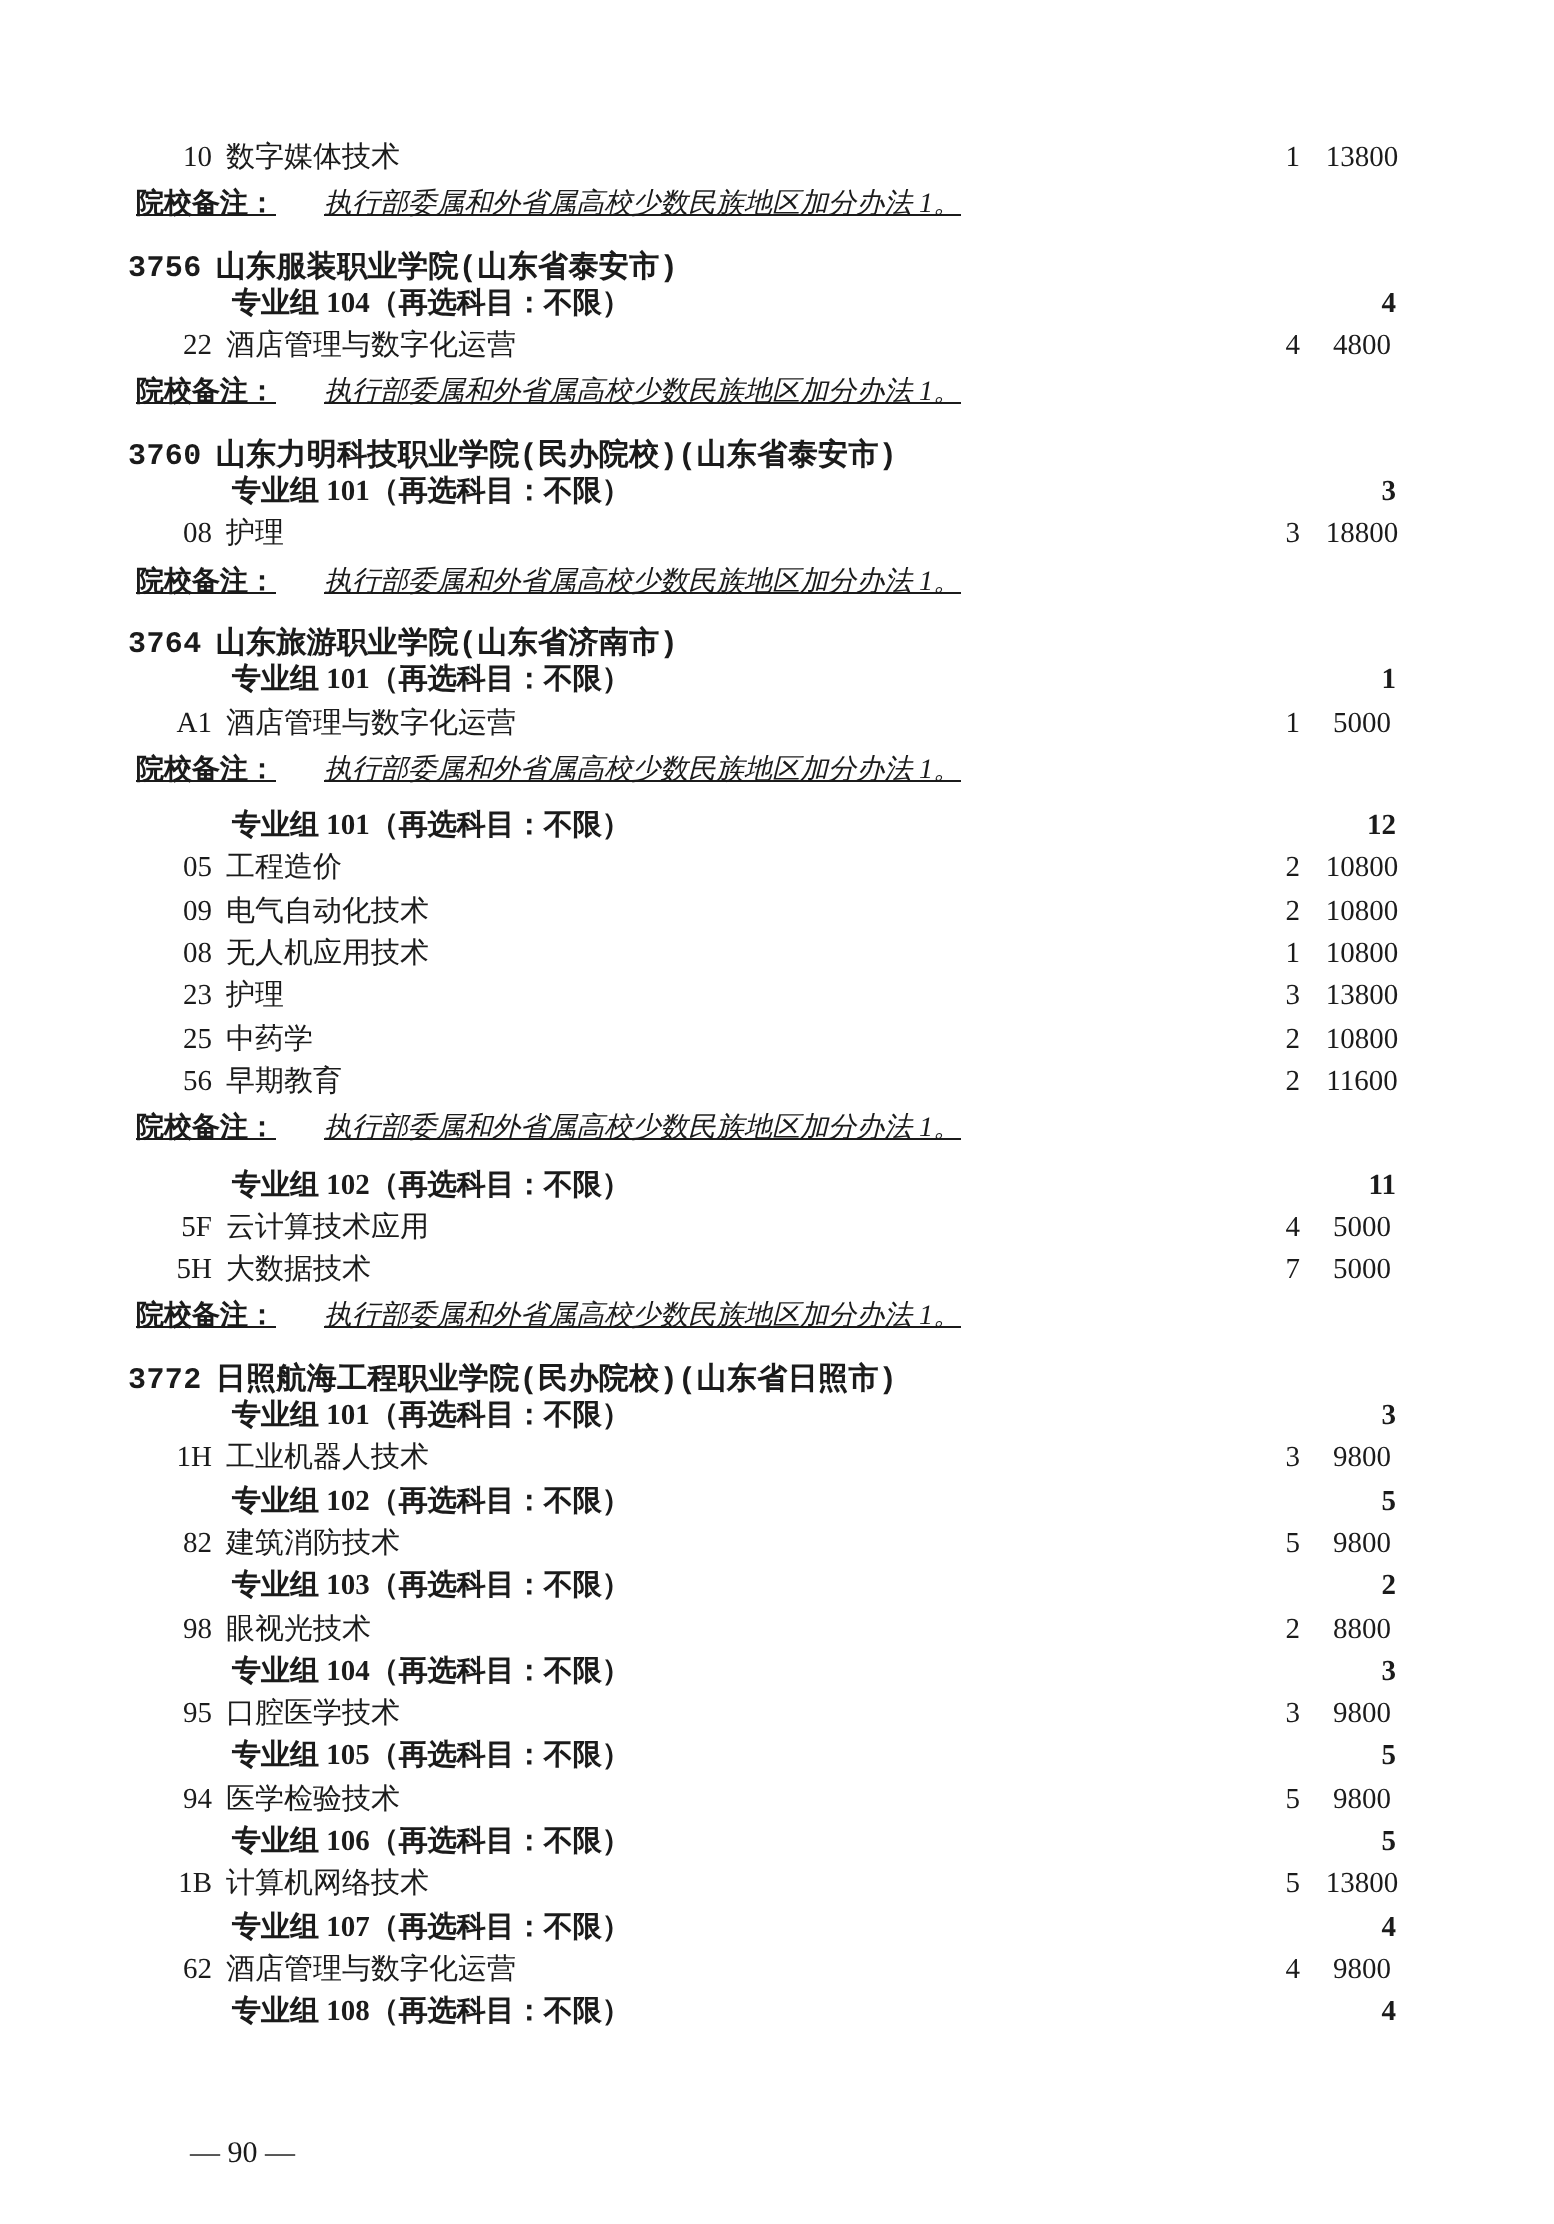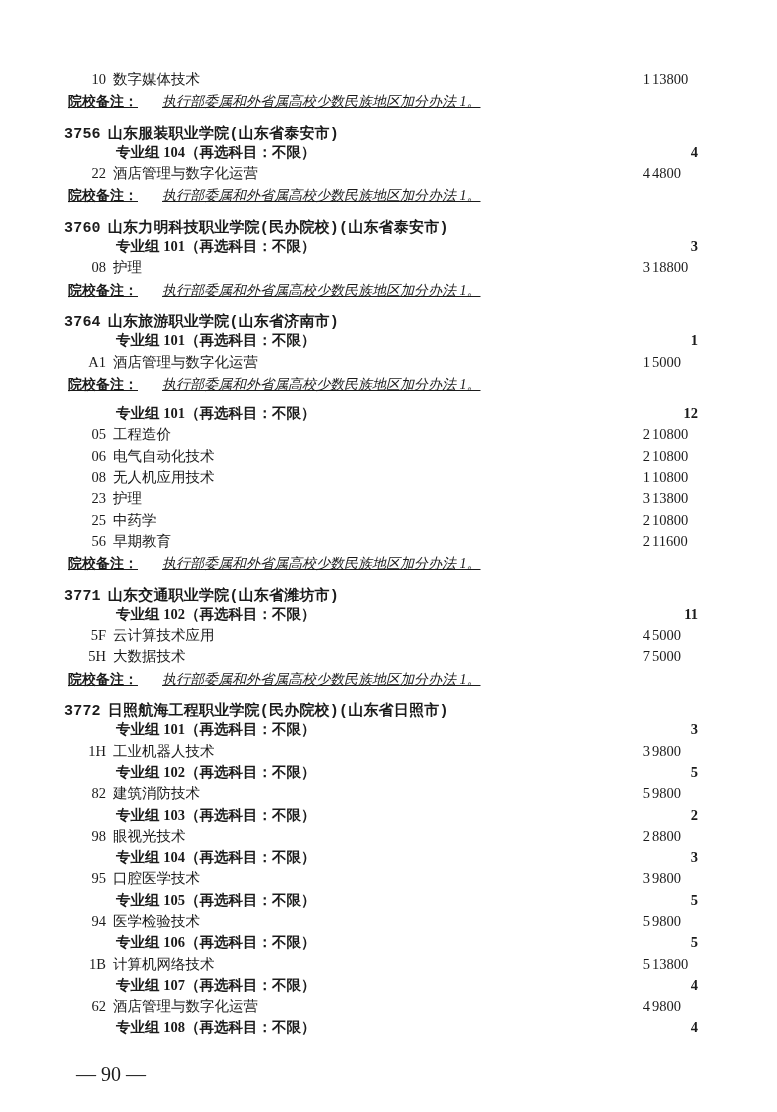--- a/index.html
+++ b/index.html
@@ -34,21 +34,21 @@
     white-space: nowrap;
     overflow: visible;
   }
   .row .num {
     flex: 0 0 44px;
     text-align: right;
     padding-right: 2px;
   }
   .row .fee {
     flex: 0 0 62px;
-    text-align: left;
+    text-align: center;
     padding-right: 4px;
   }
   
   .school {
     font-weight: bold;
     font-size: 15px;
     letter-spacing: 0.2px;
     padding-top: 3px;
     font-family: Liberation Mono, monospace;
   }
@@ -93,22 +93,22 @@
   .num, .fee {
     font-family: "Liberation Serif", "DejaVu Serif", serif;
     font-size: 14.5px;
   }
   .footer {
     position: absolute;
     left: 0;
     bottom: 26px;
     width: 777px;
     text-align: left;
-    padding-left: 76px;
-    font-size: 20px;
+    padding-left: 95px;
+    font-size: 15px;
     color: #1b1b1b;
   }
 </style>
 </head>
 <body>
 
 <div class="page">
   <div class="doc-body">
 
     <div class="row major">
@@ -187,21 +187,21 @@
       <span class="txt">专业组 101（再选科目：不限）</span>
       <span class="num">12</span>
       <span class="fee"></span>
     </div>
     <div class="row major">
       <span class="txt"><span class="mcode">05</span><span>工程造价</span></span>
       <span class="num">2</span>
       <span class="fee">10800</span>
     </div>
     <div class="row major">
-      <span class="txt"><span class="mcode">06</span><span>电气自动化技术</span></span>
+      <span class="txt"><span class="mcode">09</span><span>电气自动化技术</span></span>
       <span class="num">2</span>
       <span class="fee">10800</span>
     </div>
     <div class="row major">
       <span class="txt"><span class="mcode">08</span><span>无人机应用技术</span></span>
       <span class="num">1</span>
       <span class="fee">10800</span>
     </div>
     <div class="row major">
       <span class="txt"><span class="mcode">23</span><span>护理</span></span>
@@ -218,23 +218,20 @@
       <span class="num">2</span>
       <span class="fee">11600</span>
     </div>
     <div class="note">
       <span class="nlabel">院校备注：</span>
       <span class="ntext">执行部委属和外省属高校少数民族地区加分办法 1。</span>
     </div>
 
     <div class="gap"></div>
 
-    <div class="row school">
-      <span class="txt"><span class="code">3771</span><span>山东交通职业学院(山东省潍坊市)</span></span>
-    </div>
     <div class="row group">
       <span class="txt">专业组 102（再选科目：不限）</span>
       <span class="num">11</span>
       <span class="fee"></span>
     </div>
     <div class="row major">
       <span class="txt"><span class="mcode">5F</span><span>云计算技术应用</span></span>
       <span class="num">4</span>
       <span class="fee">5000</span>
     </div>

